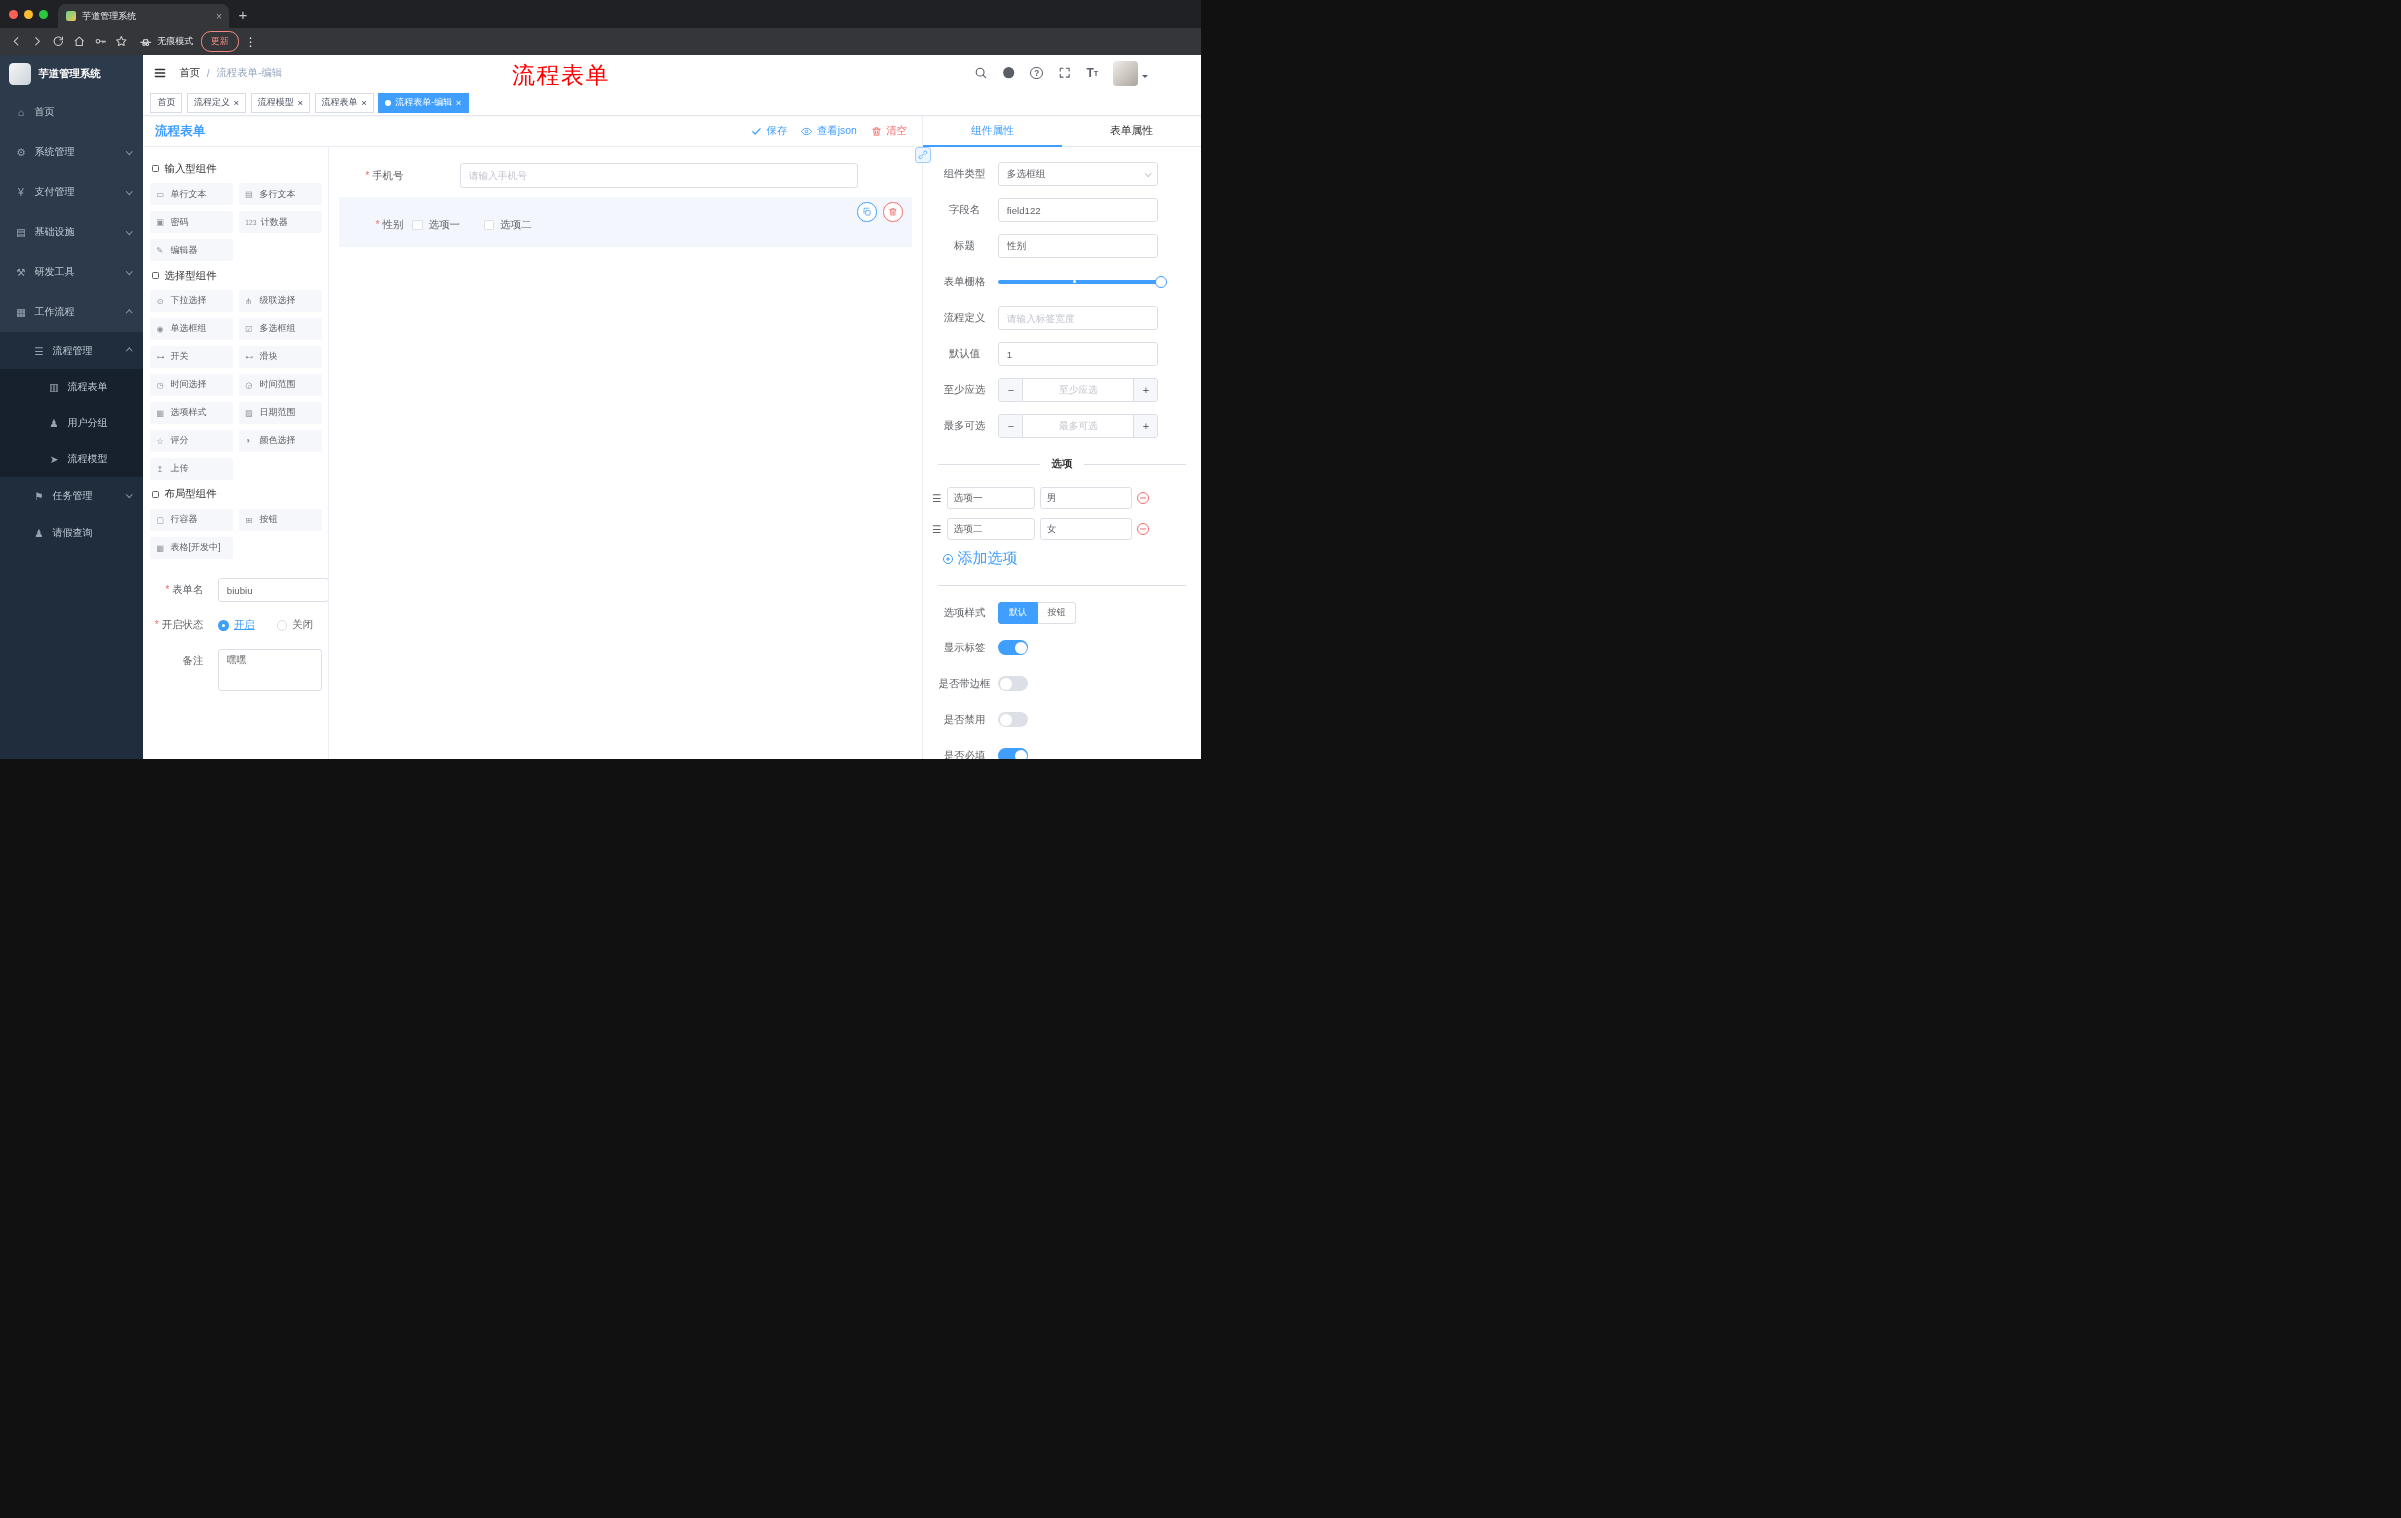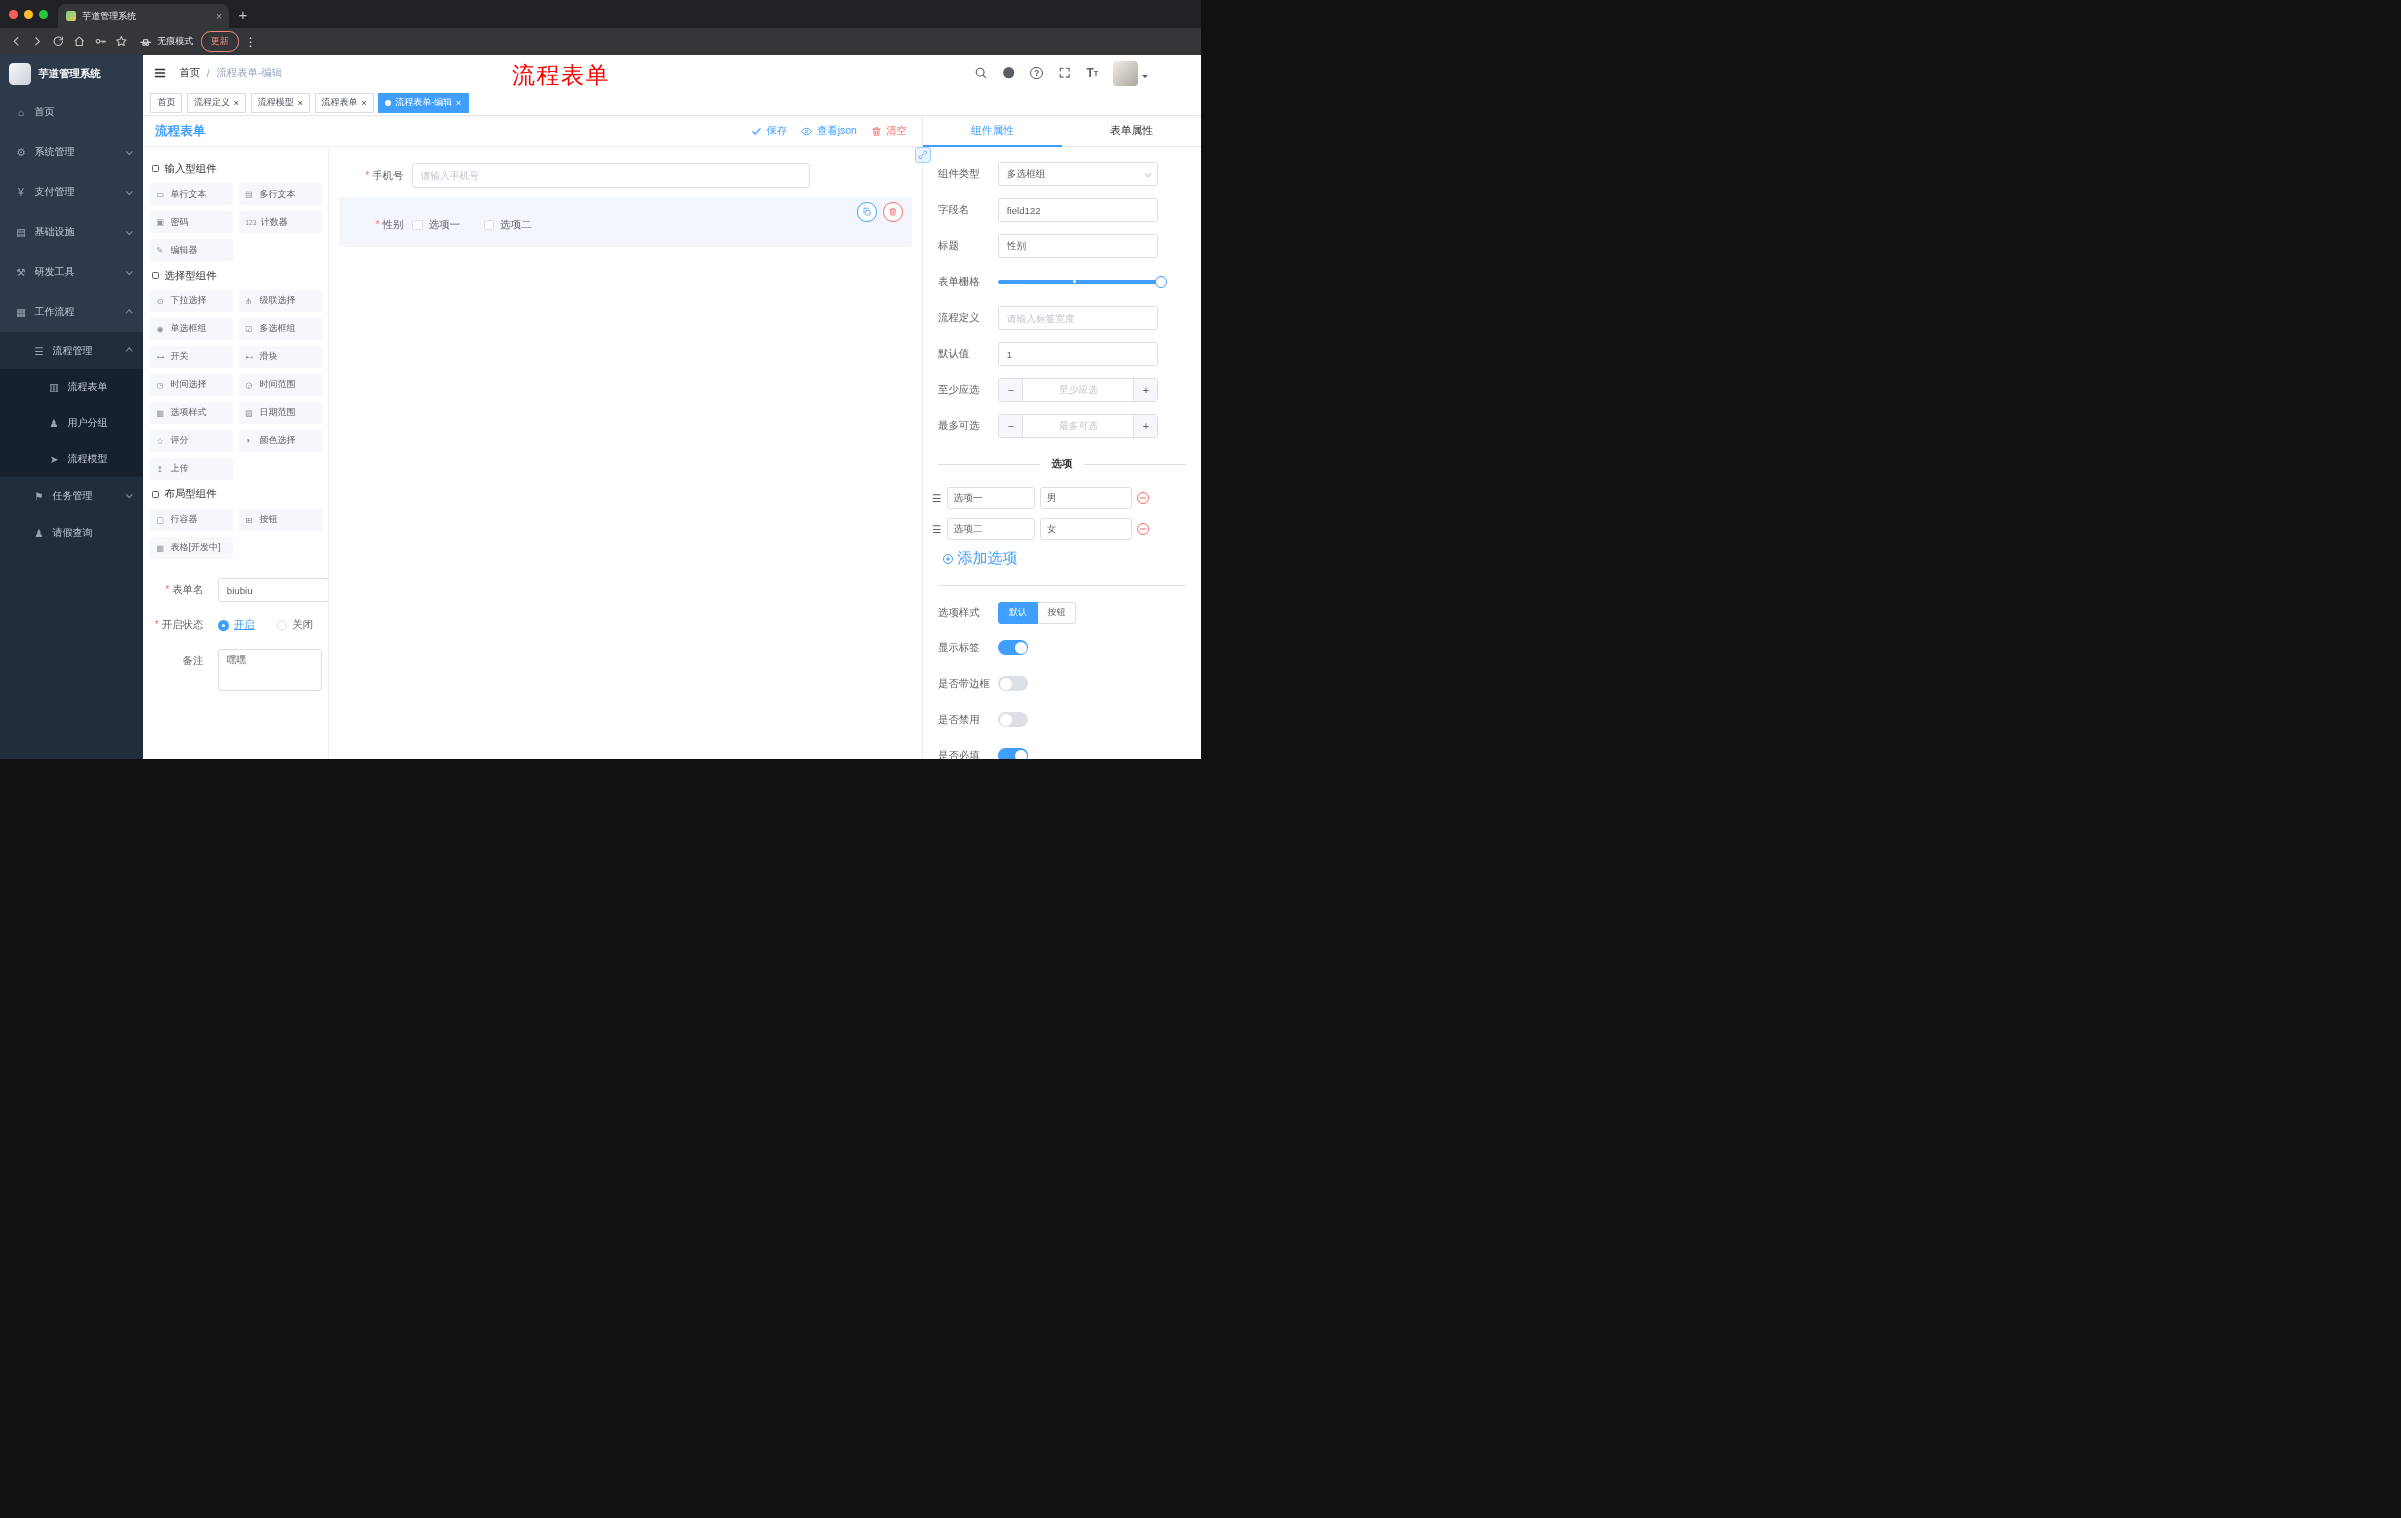--- a/index.html
+++ b/index.html
@@ -106,21 +106,21 @@
   .radio-group { display:flex; gap:22px; align-items:center; }
   .radio { display:flex; align-items:center; gap:5.2px; font-size:10.4px; color:#606266; cursor:pointer; }
   .radio i { font-style:normal; }
   .radio .on { color:#409eff;text-decoration:underline; }
   .rdot { width:10.4px; height:10.4px; border-radius:50%; background:#409eff; position:relative; flex-shrink:0; }
   .rdot::after { content:""; position:absolute; left:3.7px; top:3.7px; width:3px; height:3px; border-radius:50%; background:#fff; }
   .rcircle { width:10.4px; height:10.4px; border-radius:50%; border:0.7px solid #dcdfe6; background:#fff; flex-shrink:0; }
 
   
   .canvas { flex:1; padding:16.3px 10.4px; background:#fff; overflow:hidden; min-width:0; }
-  .fitem { display:flex; align-items:center; }
+  .fitem { display:flex; align-items:center;gap:48px; }
   .flabel { width:73px; text-align:right; padding-right:9px; font-size:10.4px; color:#606266; flex-shrink:0; }
   .phone-input { width:398px; height:25px; }
   .selected-block { margin-top:9px; background:#f4f6fe; border-radius:1.5px; position:relative; padding:21px 0 15px; }
   .frow { display:flex; align-items:center; }
   .checkbox { display:flex; align-items:center; gap:6px; margin-right:24px; cursor:pointer; }
   .cbox { width:10.4px; height:10.4px; border:0.7px solid #dcdfe6; border-radius:1.5px; background:#fff; flex-shrink:0; }
   .cbl { font-size:10.4px; color:#606266; }
   .fitem-actions { position:absolute; top:5.2px; right:9px; display:flex; gap:6.7px; }
   .circle-btn { width:19.3px; height:19.3px; border-radius:50%; display:flex; align-items:center; justify-content:center; background:#fff; cursor:pointer; }
   .circle-btn svg { width:9.7px; height:9.7px; }
@@ -131,21 +131,21 @@
   .props { width:279px; flex-shrink:0; border-left:0.7px solid #ebeef5; display:flex; flex-direction:column; position:relative; background:#fff; }
   .link-badge { position:absolute; left:-8.2px; top:31px; width:16.3px; height:16.3px; border-radius:3px; background:#ecf5ff; border:0.7px solid #a0cfff; color:#409eff; display:flex; align-items:center; justify-content:center; z-index:3; cursor:pointer; }
   .link-badge svg { width:9.7px; height:9.7px; }
   .ptabs { height:31px; display:flex; border-bottom:0.7px solid #e4e7ed; flex-shrink:0; }
   .ptab { flex:1; display:flex; align-items:center; justify-content:center; font-size:10.8px; color:#303133; cursor:pointer; position:relative; }
   .ptab.active { color:#409eff; }
   .ptab.active::after { content:""; position:absolute; bottom:-0.7px; left:0; right:0; height:1.5px; background:#409eff; }
   .pbody { flex:1; padding:15px 15px 0 15px; overflow:hidden; }
   .prow { display:flex; align-items:center; margin-bottom:12px; }
   .prow.toggle-row { height:24px; }
-  .plabel { width:53px; text-align:left; margin-right:7.4px; font-size:10.4px; color:#606266; flex-shrink:0; }
+  .plabel { width:53px; text-align:center; margin-right:7.4px; font-size:10.4px; color:#606266; flex-shrink:0; }
   .pinput { width:160px; }
   .pselect { width:160px; height:24px; border:0.7px solid #dcdfe6; border-radius:3px; display:flex; align-items:center; justify-content:space-between; padding:0 7.4px; font-size:9.7px; color:#606266; cursor:pointer; background:#fff; }
   .slider { width:163px; position:relative; height:24px; display:flex; align-items:center; cursor:pointer; }
   .slider-track { width:100%; height:4.5px; border-radius:2.2px; background:#409eff; position:relative; }
   .slider-stop { position:absolute; left:46%; top:0.7px; width:3px; height:3px; border-radius:50%; background:#fff; }
   .slider-handle { position:absolute; right:-5.2px; top:50%; transform:translateY(-50%); width:12px; height:12px; border-radius:50%; background:#fff; border:1.5px solid #409eff; }
   .inum { width:160px; height:24px; border:0.7px solid #dcdfe6; border-radius:3px; display:flex; overflow:hidden; background:#fff; }
   .inum-btn { width:24px; background:#f5f7fa; color:#606266; display:flex; align-items:center; justify-content:center; font-size:11px; cursor:pointer; flex-shrink:0; }
   .inum-btn.minus { border-right:0.7px solid #dcdfe6; }
   .inum-btn.plus { border-left:0.7px solid #dcdfe6; }

